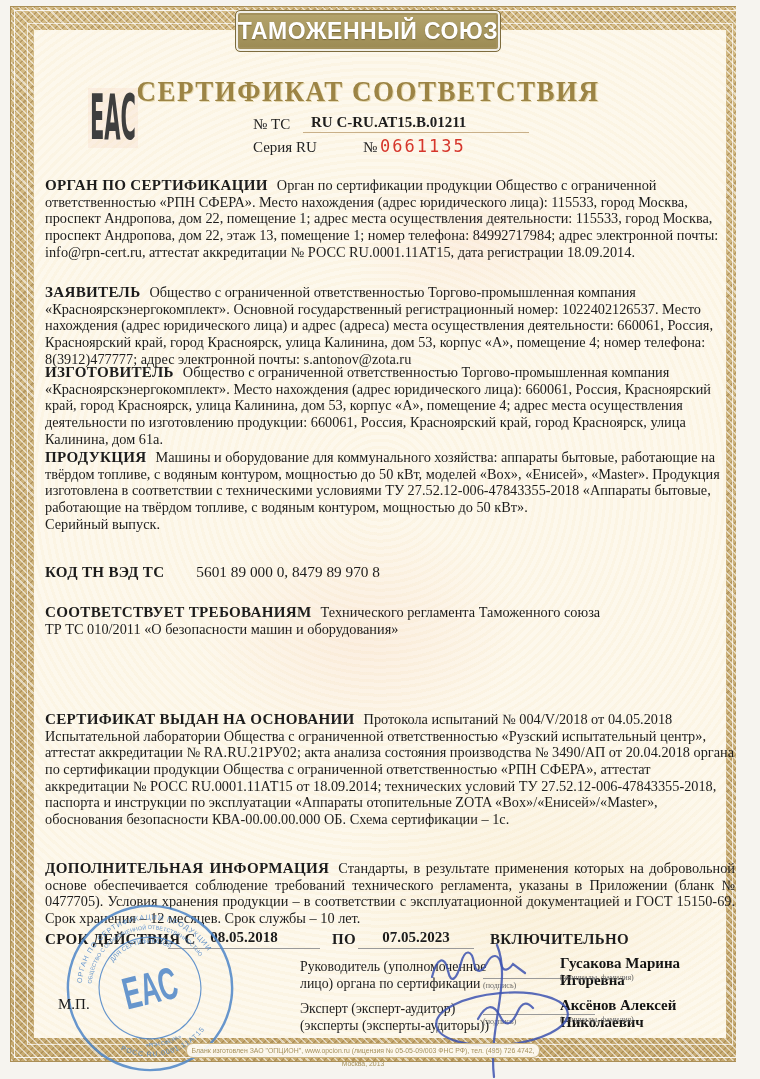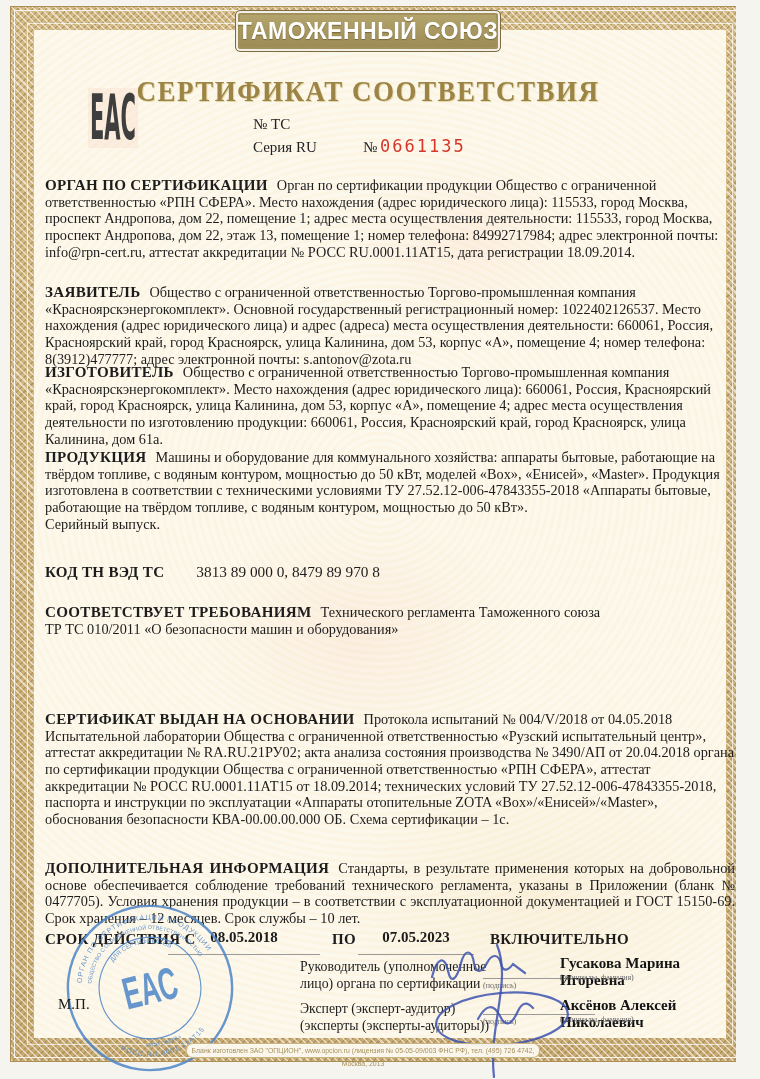--- a/index.html
+++ b/index.html
@@ -60,21 +60,21 @@
   .tnved{position:absolute;left:45px;top:548px;font-size:15.1px;color:#1c1c1c;}
   .tnved .h{font-weight:bold;letter-spacing:.3px;}
   .tnved .v{margin-left:32px;font-size:15.3px;}
 
   
   .validity .h{position:absolute;font-weight:bold;font-size:15px;color:#1c1c1c;letter-spacing:.3px;}
   .v-label{left:45px;top:931px;text-align:center;}
   .v-po{left:332px;top:931px;}
   .v-incl{left:490px;top:931px;}
   .v-date{position:absolute;top:929px;font-weight:bold;font-size:15px;color:#1c1c1c;
-    text-align:center;border-bottom:1px solid #9a9a9a;padding-bottom:8px;}
+    text-align:center;border-bottom:1px solid #9a9a9a;padding-bottom:2px;}
   .v-from{left:168px;width:152px;}
   .v-to{left:358px;width:116px;}
 
   
   .seal{position:absolute;left:62px;top:900px;width:176px;height:176px;transform:rotate(-14deg);opacity:.85;}
   .seal text{fill:#4e86c8;font-family:"Liberation Sans",sans-serif;}
   .seal circle{stroke:#4e86c8;fill:none;}
   .mp{position:absolute;left:58px;top:996px;font-size:15px;color:#1b1b1b;}
   .role{position:absolute;left:300px;width:205px;font-size:13.8px;line-height:17px;color:#1c1c1c;white-space:pre-line;}
   .role-1{top:958px;}
@@ -110,35 +110,36 @@
 
     <div class="banner">ТАМОЖЕННЫЙ СОЮЗ</div>
 
     <svg class="eac-mark" viewBox="0 0 50 60">
       <text x="25" y="51" font-size="62" text-anchor="middle" textLength="46" lengthAdjust="spacingAndGlyphs">ЕАС</text>
     </svg>
 
     <div class="title">СЕРТИФИКАТ СООТВЕТСТВИЯ</div>
 
     <span class="lab" style="left:253px;top:116px;">№ ТС</span>
+    <span class="certno-value">RU C-RU.АТ15.В.01211</span>
 
     <span class="lab" style="left:253px;top:139px;">Серия RU</span>
     <span class="series-no">№</span>
     <span class="series-value">0661135</span>
 
     <p class="sec sec-organ"><span class="h">ОРГАН ПО СЕРТИФИКАЦИИ</span><span class="t">Орган по сертификации продукции Общество с ограниченной ответственностью «РПН СФЕРА». Место нахождения (адрес юридического лица): 115533, город Москва, проспект Андропова, дом 22, помещение 1; адрес места осуществления деятельности: 115533, город Москва, проспект Андропова, дом 22, этаж 13, помещение 1; номер телефона: 84992717984; адрес электронной почты: info@rpn-cert.ru, аттестат аккредитации № РОСС RU.0001.11АТ15, дата регистрации 18.09.2014.</span></p>
 
     <p class="sec sec-applicant"><span class="h">ЗАЯВИТЕЛЬ</span><span class="t">Общество с ограниченной ответственностью Торгово-промышленная компания «Красноярскэнергокомплект». Основной государственный регистрационный номер: 1022402126537. Место нахождения (адрес юридического лица) и адрес (адреса) места осуществления деятельности: 660061, Россия, Красноярский край, город Красноярск, улица Калинина, дом 53, корпус «А», помещение 4; номер телефона: 8(3912)477777; адрес электронной почты: s.antonov@zota.ru</span></p>
 
     <p class="sec sec-manufacturer"><span class="h">ИЗГОТОВИТЕЛЬ</span><span class="t">Общество с ограниченной ответственностью Торгово-промышленная компания «Красноярскэнергокомплект». Место нахождения (адрес юридического лица): 660061, Россия, Красноярский край, город Красноярск, улица Калинина, дом 53, корпус «А», помещение 4; адрес места осуществления деятельности по изготовлению продукции: 660061, Россия, Красноярский край, город Красноярск, улица Калинина, дом 61а.</span></p>
 
     <p class="sec sec-product"><span class="h">ПРОДУКЦИЯ</span><span class="t">Машины и оборудование для коммунального хозяйства: аппараты бытовые, работающие на твёрдом топливе, с водяным контуром, мощностью до 50 кВт, моделей «Box», «Енисей», «Master». Продукция изготовлена в соответствии с техническими условиями ТУ 27.52.12-006-47843355-2018 «Аппараты бытовые, работающие на твёрдом топливе, с водяным контуром, мощностью до 50 кВт».
 Серийный выпуск.</span></p>
 
-    <p class="tnved"><span class="h">КОД ТН ВЭД ТС</span><span class="v">3813 89 000 0, 8479 89 970 8</span></p>
+    <p class="tnved"><span class="h">КОД ТН ВЭД ТС</span><span class="v">5601 89 000 0, 8479 89 970 8</span></p>
 
     <p class="sec sec-compliance"><span class="h">СООТВЕТСТВУЕТ ТРЕБОВАНИЯМ</span><span class="t">Технического регламента Таможенного союза
 ТР ТС 010/2011 «О безопасности машин и оборудования»</span></p>
 
     <p class="sec sec-basis"><span class="h">СЕРТИФИКАТ ВЫДАН НА ОСНОВАНИИ</span><span class="t">Протокола испытаний № 004/V/2018 от 04.05.2018 Испытательной лаборатории Общества с ограниченной ответственностью «Рузский испытательный центр», аттестат аккредитации № RA.RU.21РУ02; акта анализа состояния производства № 3490/АП от 20.04.2018 органа по сертификации продукции Общества с ограниченной ответственностью «РПН СФЕРА», аттестат аккредитации № РОСС RU.0001.11АТ15 от 18.09.2014; технических условий ТУ 27.52.12-006-47843355-2018, паспорта и инструкции по эксплуатации «Аппараты отопительные ZOTA «Box»/«Енисей»/«Master», обоснования безопасности КВА-00.00.00.000 ОБ. Схема сертификации – 1с.</span></p>
 
     <p class="sec sec-addinfo"><span class="h">ДОПОЛНИТЕЛЬНАЯ ИНФОРМАЦИЯ</span><span class="t">Стандарты, в результате применения которых на добровольной основе обеспечивается соблюдение требований технического регламента, указаны в Приложении (бланк № 0477705). Условия хранения продукции – в соответствии с эксплуатационной документацией и ГОСТ 15150-69. Срок хранения – 12 месяцев. Срок службы – 10 лет.</span></p>
 
     <div class="validity">
       <span class="h v-label">СРОК ДЕЙСТВИЯ С</span>

